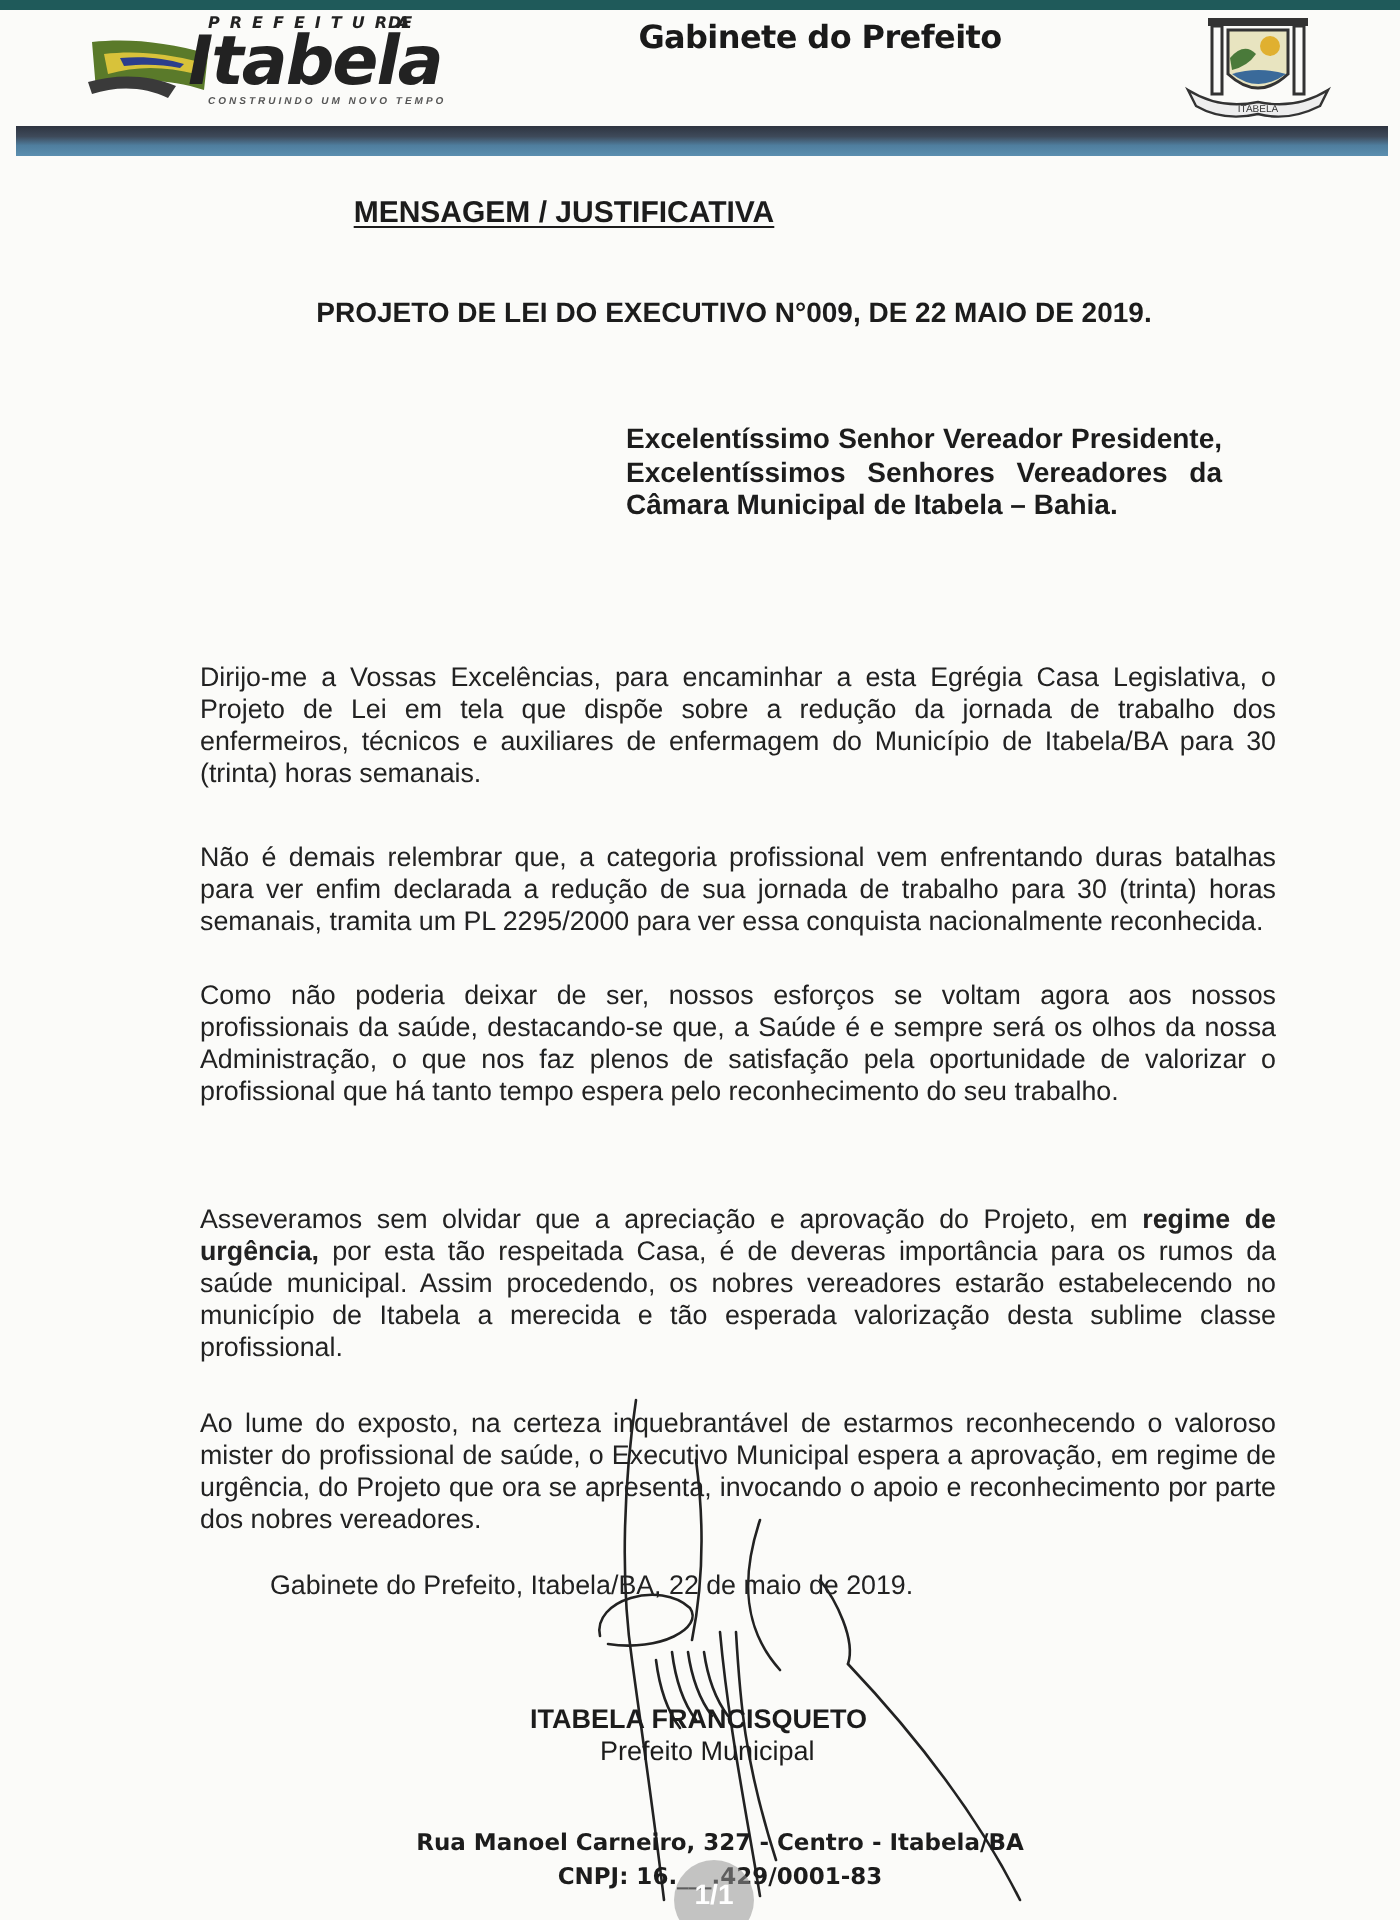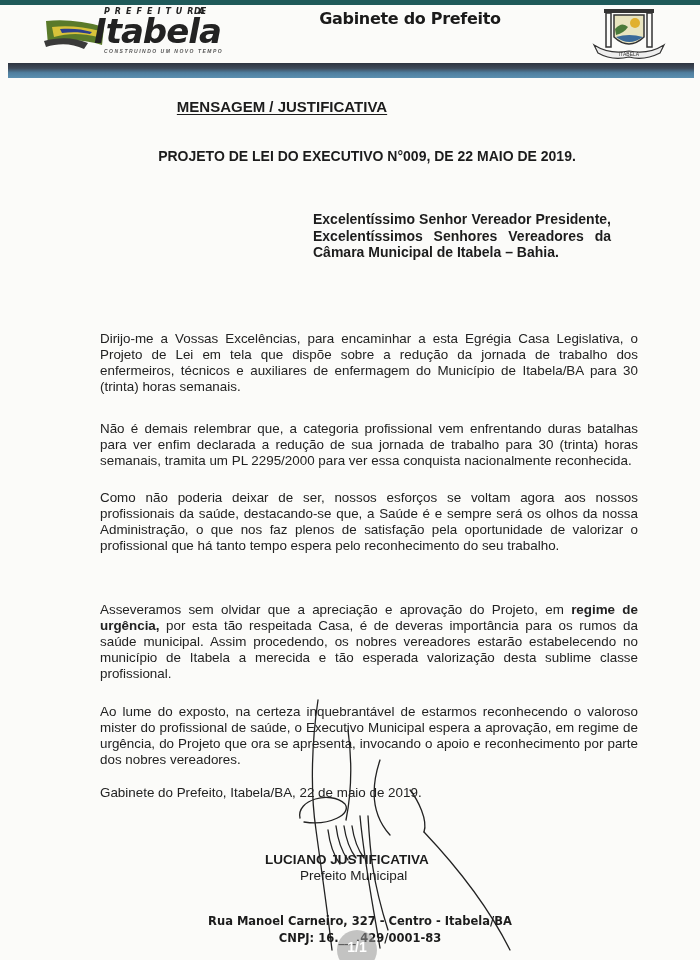--- a/index.html
+++ b/index.html
@@ -83,40 +83,40 @@
 <div class="addressee">Excelentíssimo Senhor Vereador Presidente, Excelentíssimos Senhores Vereadores da Câmara Municipal de Itabela – Bahia.</div>
 
 <div class="para" style="top:312px;margin-top:19px;">Dirijo-me a Vossas Excelências, para encaminhar a esta Egrégia Casa Legislativa, o Projeto de Lei em tela que dispõe sobre a redução da jornada de trabalho dos enfermeiros, técnicos e auxiliares de enfermagem do Município de Itabela/BA para 30 (trinta) horas semanais.</div>
 <div class="para" style="top:409px;margin-top:12px;">Não é demais relembrar que, a categoria profissional vem enfrentando duras batalhas para ver enfim declarada a redução de sua jornada de trabalho para 30 (trinta) horas semanais, tramita um PL 2295/2000 para ver essa conquista nacionalmente reconhecida.</div>
 <div class="para" style="top:490px;">Como não poderia deixar de ser, nossos esforços se voltam agora aos nossos profissionais da saúde, destacando-se que, a Saúde é e sempre será os olhos da nossa Administração, o que nos faz plenos de satisfação pela oportunidade de valorizar o profissional que há tanto tempo espera pelo reconhecimento do seu trabalho.</div>
 
 <div class="para" style="top:602px;"><span>Asseveramos sem olvidar que a apreciação e aprovação do Projeto, em </span><b>regime de urgência,</b><span> por esta tão respeitada Casa, é de deveras importância para os rumos da saúde municipal. Assim procedendo, os nobres vereadores estarão estabelecendo no município de Itabela a merecida e tão esperada valorização desta sublime classe profissional.</span></div>
 
 <div class="para" style="top:704px;">Ao lume do exposto, na certeza inquebrantável de estarmos reconhecendo o valoroso mister do profissional de saúde, o Executivo Municipal espera a aprovação, em regime de urgência, do Projeto que ora se apresenta, invocando o apoio e reconhecimento por parte dos nobres vereadores.</div>
 
-<div class="para" style="top:785px;">Gabinete do Prefeito, Itabela/BA, 22 de maio de 2019.</div>
+<div class="para" style="top:785px;margin-left:35px;">Gabinete do Prefeito, Itabela/BA, 22 de maio de 2019.</div>
 
 <svg class="signature" viewBox="0 0 700 960">
   <g fill="none" stroke="#222" stroke-width="1.3" stroke-linecap="round">
     <path d="M318 700 C312 740 310 790 316 830 C320 860 326 900 332 950"></path>
     <path d="M348 730 C352 760 352 790 346 820"></path>
     <path d="M380 760 C370 790 372 815 390 835"></path>
     <path d="M300 818 C296 800 330 790 345 804 C352 814 330 826 304 822"></path>
     <path d="M328 830 C330 846 334 856 340 864"></path>
     <path d="M336 826 C338 842 342 852 348 860"></path>
     <path d="M344 826 C346 840 350 850 356 858"></path>
     <path d="M352 826 C354 840 358 850 364 858"></path>
     <path d="M360 816 C364 860 372 900 380 948"></path>
     <path d="M368 816 C370 850 372 880 388 930"></path>
     <path d="M410 790 C418 800 428 820 424 832"></path>
     <path d="M424 832 C460 870 490 910 510 950"></path>
   </g>
 </svg>
 
-<div class="signame">LUCIANO JUSTIFICATIVA</div>
+<div class="signame">ITABELA FRANCISQUETO</div>
 <div class="sigrole">Prefeito Municipal</div>
 
 <div class="footer">
   <div>Rua Manoel Carneiro, 327 - Centro - Itabela/BA</div>
   <div>CNPJ: 16.___.429/0001-83</div>
 </div>
 
 <div class="pagebadge">1/1</div>
 
 </body></html>

